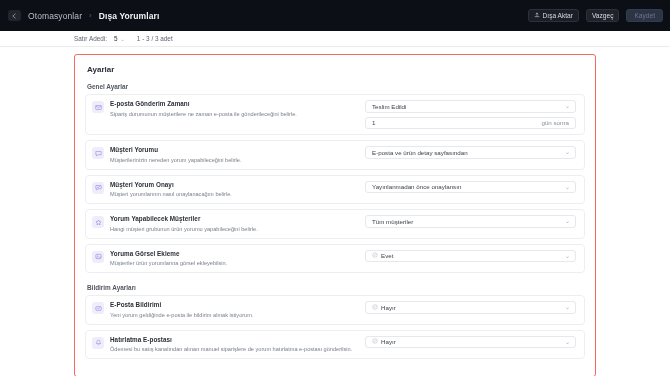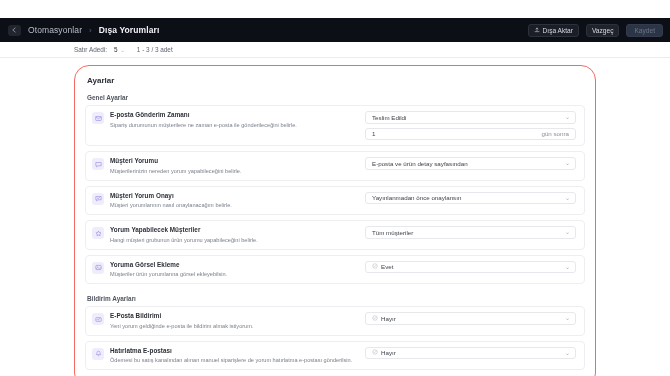--- a/index.html
+++ b/index.html
@@ -5,27 +5,26 @@
   * { box-sizing: border-box; margin: 0; padding: 0; }
   html, body {
     width: 670px; height: 376px;
     background: #ffffff;
     font-family: "Liberation Sans", sans-serif;
     overflow: hidden;
   }
 
   
   .topbar {
-    height: 24px;
+    height: 31px;
     background: #0d0f16;
     display: flex;
     align-items: center;
     padding: 0 7px 0 8px;
     gap: 7px;
-    margin-top: 18px;
   }
   .back-btn {
     width: 13px; height: 11px;
     border-radius: 3px;
     background: #22252e;
     display: flex; align-items: center; justify-content: center;
     flex: none;
   }
   .back-btn svg { display:block; }
   .crumb {
@@ -72,21 +71,21 @@
     font-size: 6.4px; color: #2d313a;
     display: flex; align-items: center; gap: 3px;
   }
   .subbar-count { font-size: 6.4px; color: #5f6470; margin-left: 5px; }
   .caret-sm { font-size: 5px; color: #9aa0ad; }
 
   
   .stage { padding: 7px 74px 0 74px; background:#fff; }
   .panel {
     border: 1px solid #f26b5e;
-    border-radius: 15px;
+    border-radius: 3px;
     background: #ffffff;
     height: 323px;
     overflow: hidden;
     padding: 8px 10px 0 10px;
   }
   .panel-title {
     font-size: 8px;
     color: #2b2f38;
     font-weight: 600;
     padding: 2px 2px 0 2px;

